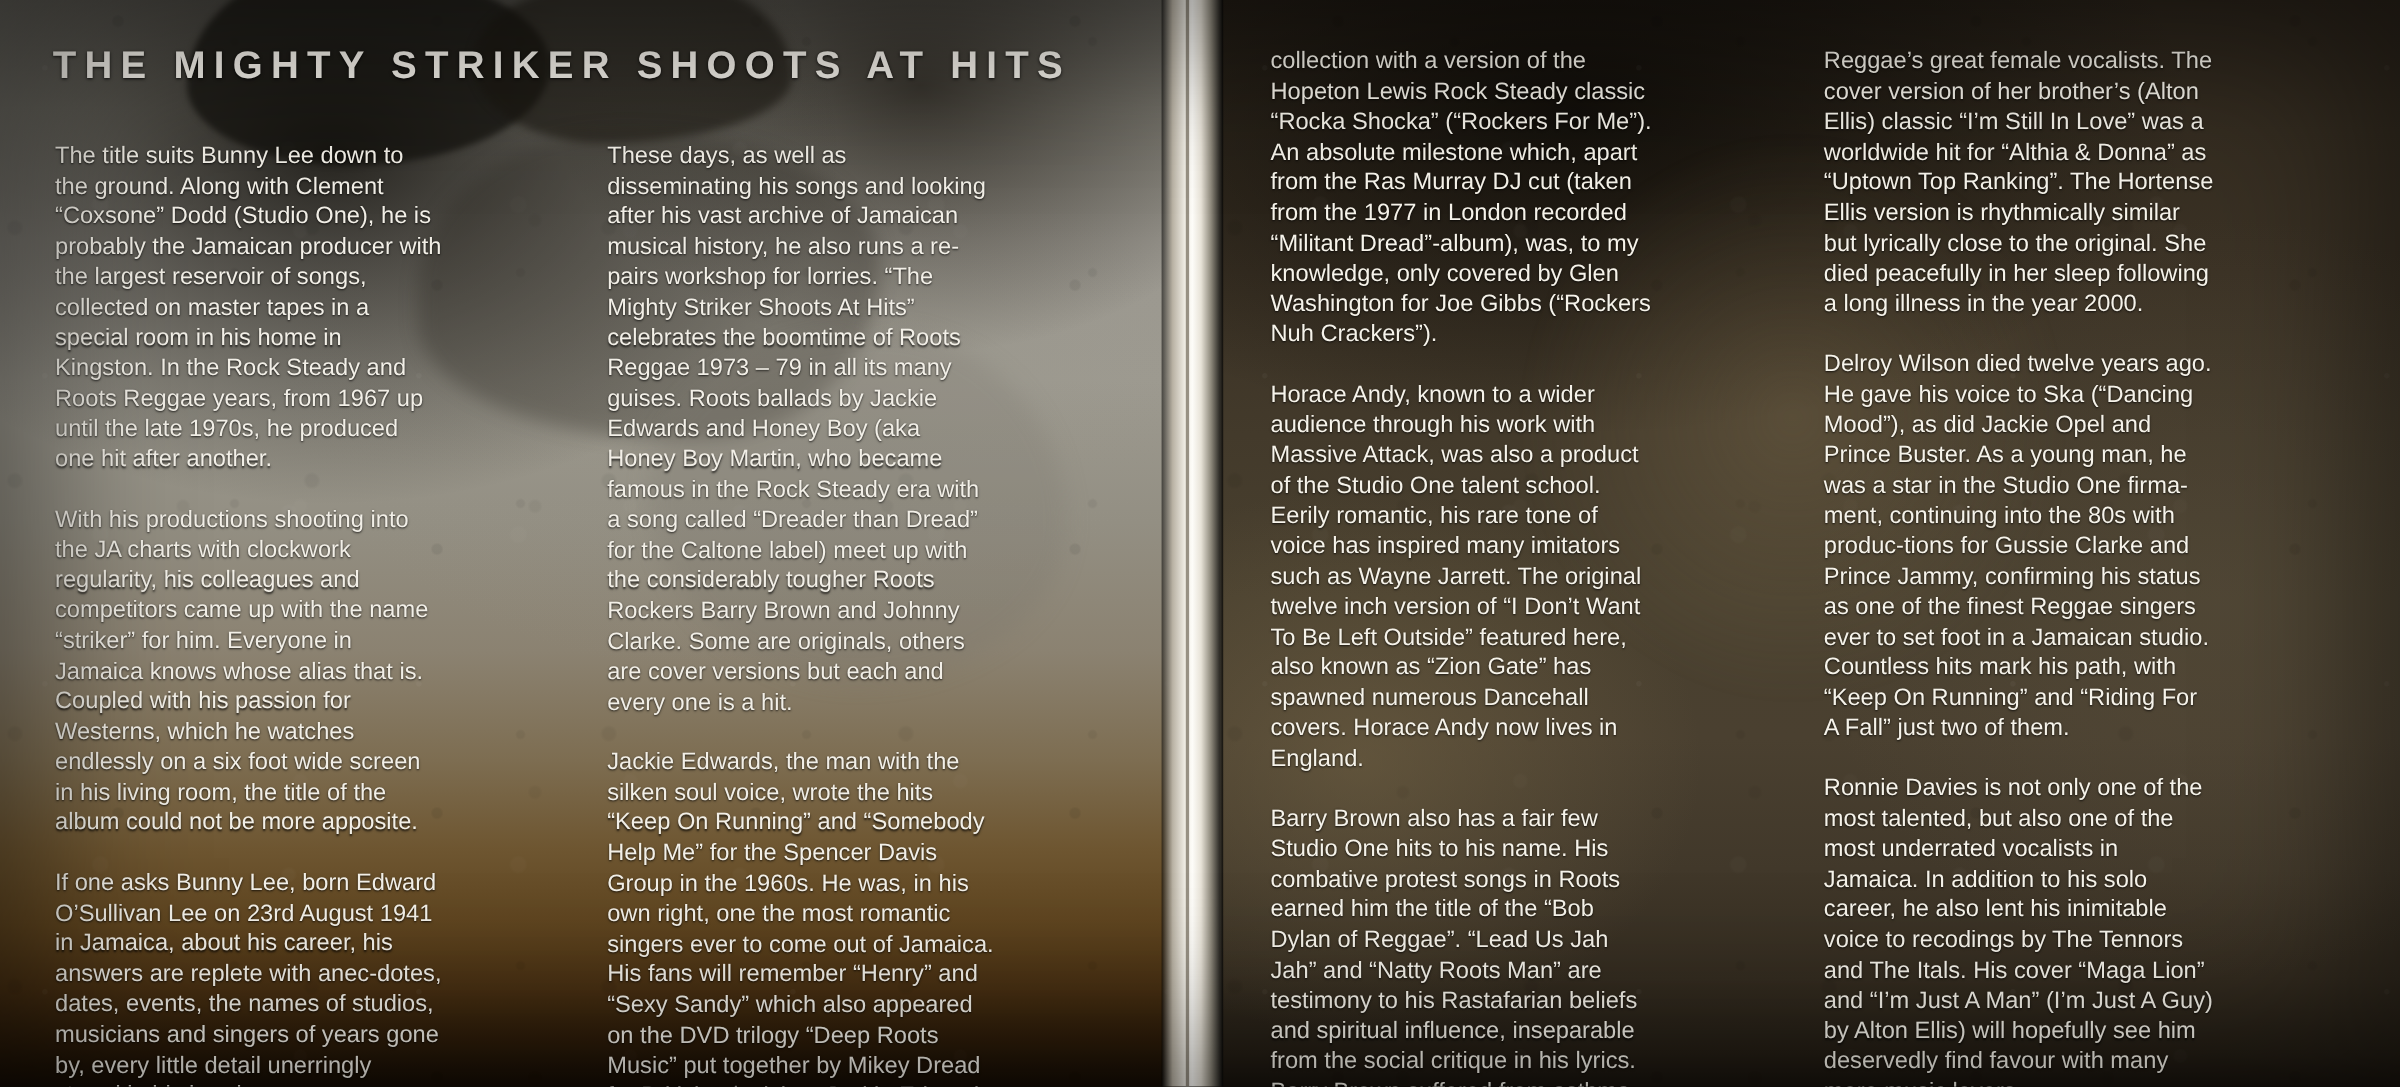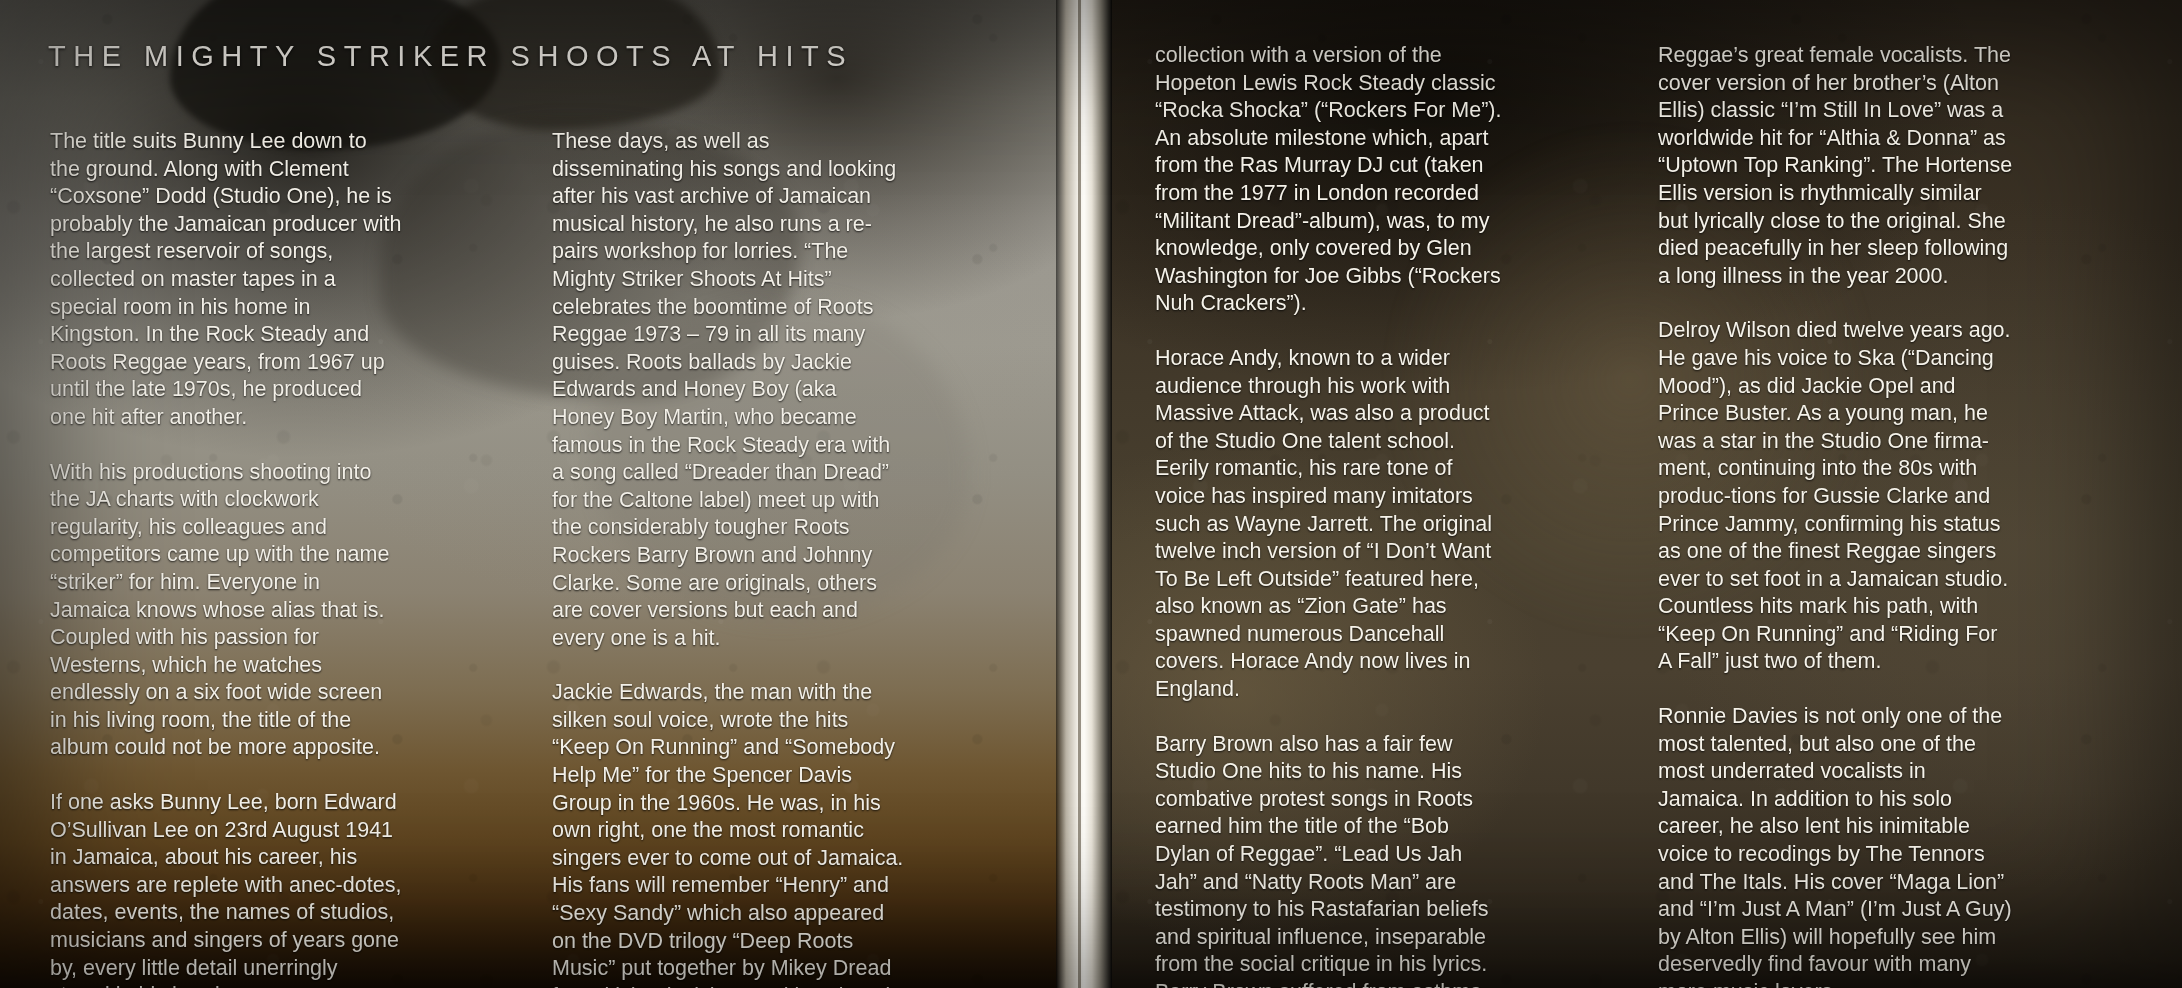--- a/index.html
+++ b/index.html
@@ -148,22 +148,22 @@
     background: rgba(120,112,98,0.75);
   }
 
   
   .title {
     position: absolute;
     left: 48px;
     top: 40px;
     width: 940px;
     color: #f4f1ea;
-    font-size: 29px;
-    font-weight: normal;
+    font-size: 35px;
+    font-weight: bold;
     letter-spacing: 7.5px;
     text-shadow: 0 1px 3px rgba(0,0,0,0.85);
     white-space: nowrap;
   }
 
   .col {
     position: absolute;
     color: #f2efe7;
     font-size: 21.5px;
     line-height: 27.6px;

